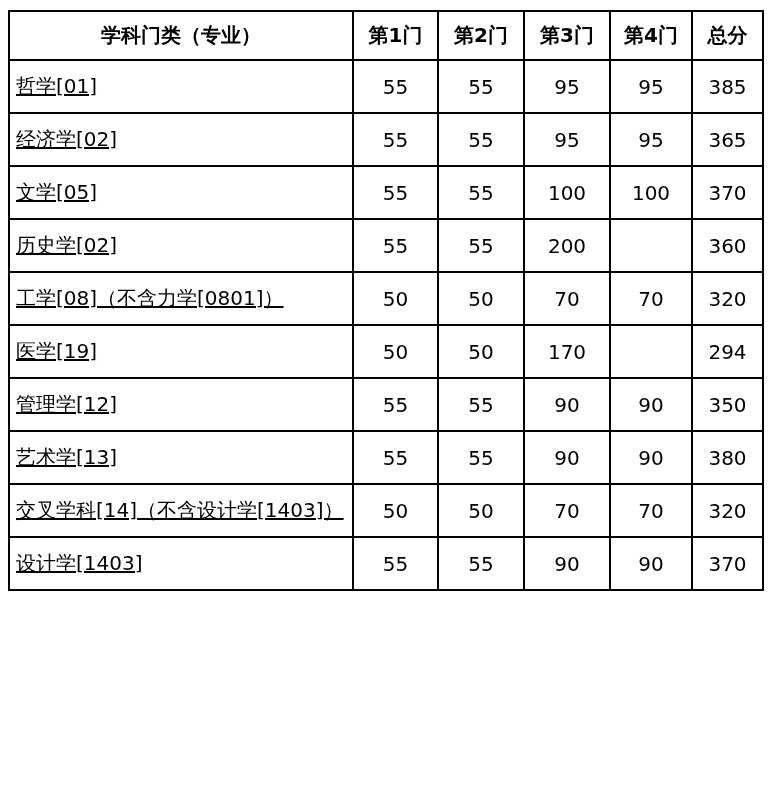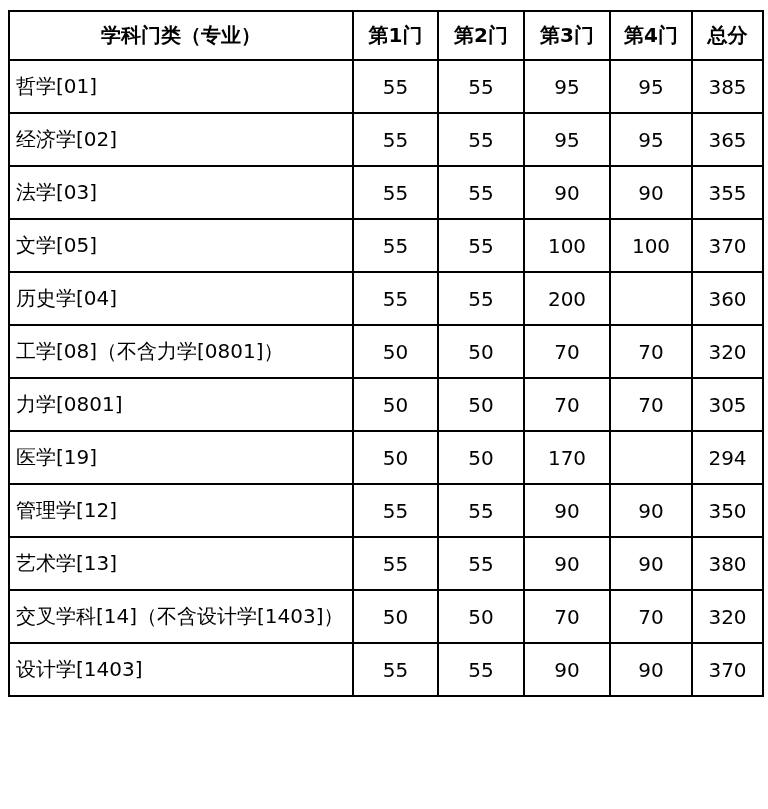--- a/index.html
+++ b/index.html
@@ -32,20 +32,21 @@
   }
   .score-table thead tr { height: 49px; }
   .score-table tbody tr { height: 53px; }
   .score-table th {
     font-weight: bold;
     text-align: center;
   }
   .score-table td.cat {
     text-align: left;
     padding-left: 6px;
+    text-decoration: underline;
   }
   .score-table td.num {
     text-align: center;
   }
 </style>
 </head>
 <body>
 
 <div class="page">
   <table class="score-table">
@@ -78,58 +79,42 @@
         </tr>
         <tr>
           <td class="cat">经济学[02]</td>
           <td class="num">55</td>
           <td class="num">55</td>
           <td class="num">95</td>
           <td class="num">95</td>
           <td class="num">365</td>
         </tr>
         <tr>
-          <td class="cat">法学[03]</td>
-          <td class="num">55</td>
-          <td class="num">55</td>
-          <td class="num">90</td>
-          <td class="num">90</td>
-          <td class="num">355</td>
-        </tr>
-        <tr>
           <td class="cat">文学[05]</td>
           <td class="num">55</td>
           <td class="num">55</td>
           <td class="num">100</td>
           <td class="num">100</td>
           <td class="num">370</td>
         </tr>
         <tr>
-          <td class="cat">历史学[04]</td>
+          <td class="cat">历史学[02]</td>
           <td class="num">55</td>
           <td class="num">55</td>
           <td class="num">200</td>
           <td class="num"></td>
           <td class="num">360</td>
         </tr>
         <tr>
           <td class="cat">工学[08]（不含力学[0801]）</td>
           <td class="num">50</td>
           <td class="num">50</td>
           <td class="num">70</td>
           <td class="num">70</td>
           <td class="num">320</td>
-        </tr>
-        <tr>
-          <td class="cat">力学[0801]</td>
-          <td class="num">50</td>
-          <td class="num">50</td>
-          <td class="num">70</td>
-          <td class="num">70</td>
-          <td class="num">305</td>
         </tr>
         <tr>
           <td class="cat">医学[19]</td>
           <td class="num">50</td>
           <td class="num">50</td>
           <td class="num">170</td>
           <td class="num"></td>
           <td class="num">294</td>
         </tr>
         <tr>

